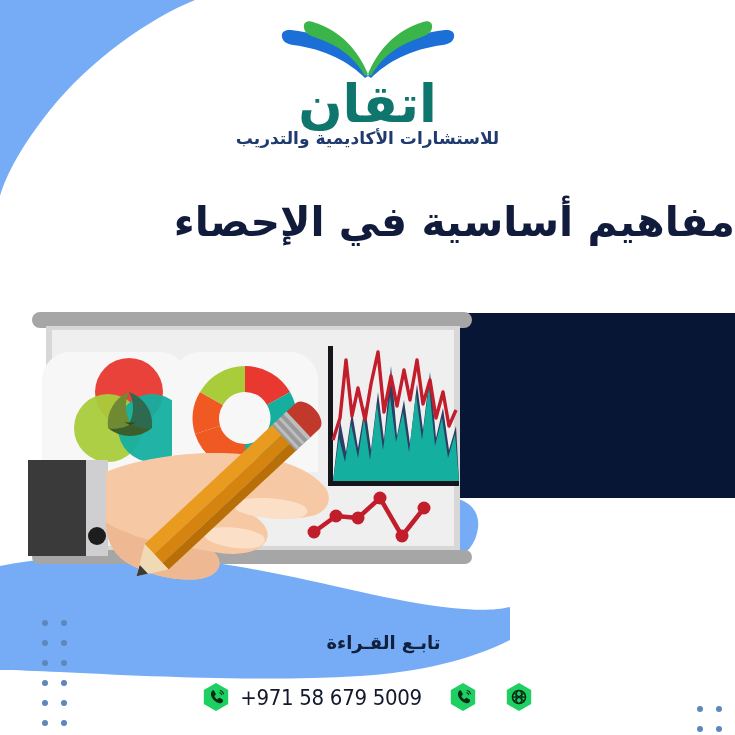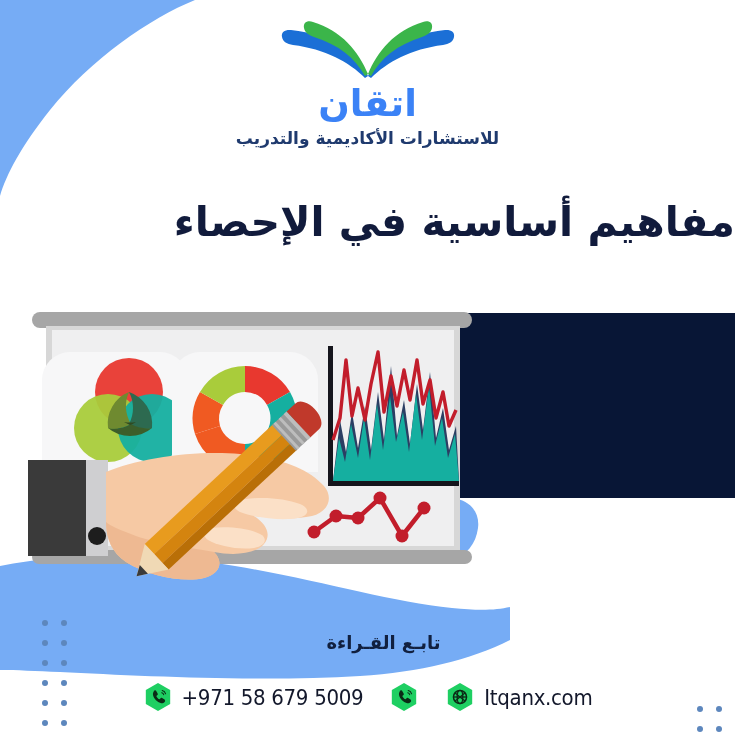--- a/index.html
+++ b/index.html
@@ -20,22 +20,22 @@
   .blob-layer{position:absolute;inset:0;width:735px;height:735px;}
 
   
   .logo-wrap{
     position:absolute;left:0;top:18px;width:735px;
     display:flex;flex-direction:column;align-items:center;
   }
   .logo-mark{width:190px;height:62px;display:block;}
   .logo-word{
     margin-top:-4px;
-    font-size:37px;line-height:56px;font-weight:700;
-    color:#3b82f6;letter-spacing:0px;
+    font-size:52px;line-height:56px;font-weight:700;
+    color:#0f766e;letter-spacing:0px;
     direction:rtl;
   }
   .logo-sub{
     margin-top:-4px;
     font-size:17px;font-weight:700;color:#1f3a6e;
     direction:rtl;letter-spacing:0px;
   }
 
   
   .title{
@@ -278,18 +278,17 @@
 
     <div class="contact-item">
       <svg class="hexicon" viewBox="0 0 32 32">
         <polygon points="16,1 29,8.5 29,23.5 16,31 3,23.5 3,8.5" fill="#1ECF62"></polygon>
         <circle cx="16" cy="16" r="7" fill="none" stroke="#0b2a16" stroke-width="1.6"></circle>
         <ellipse cx="16" cy="16" rx="3" ry="7" fill="none" stroke="#0b2a16" stroke-width="1.4"></ellipse>
         <line x1="9" y1="16" x2="23" y2="16" stroke="#0b2a16" stroke-width="1.4"></line>
         <line x1="10.5" y1="11.5" x2="21.5" y2="20.5" stroke="#0b2a16" stroke-width="1.2"></line>
         <line x1="10.5" y1="20.5" x2="21.5" y2="11.5" stroke="#0b2a16" stroke-width="1.2"></line>
       </svg>
-      <span class="contact-text">Itqanx.com</span>
     </div>
 
   </div>
 
 </div>
 
 </body></html>

